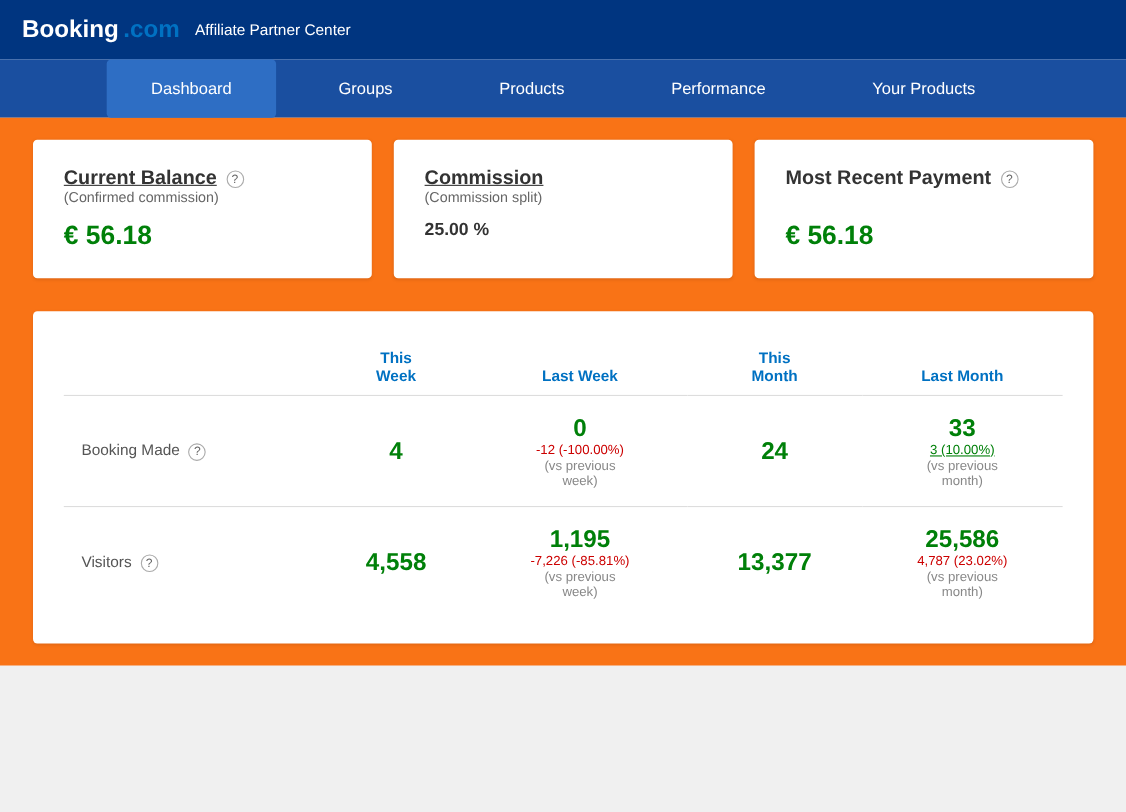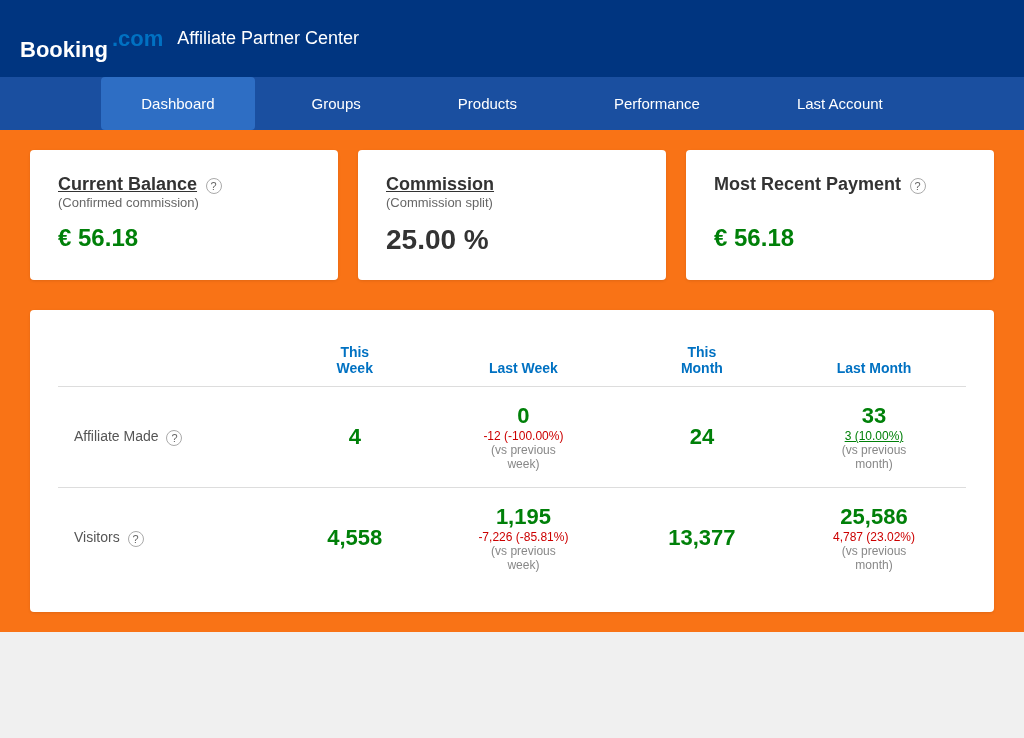--- a/index.html
+++ b/index.html
@@ -14,30 +14,29 @@
     }
     .logo {
       display: flex;
       align-items: center;
       gap: 4px;
     }
     .logo-booking {
       font-size: 22px;
       font-weight: bold;
       color: white;
-      margin-top: 23px;
     }
     .logo-com {
       color: #0071c2;
       font-size: 22px;
       font-weight: bold;
     }
     .logo-subtitle {
       color: white;
-      font-size: 18px;
+      font-size: 14px;
       margin-left: 10px;
     }
 
     
     .nav {
       background: #1a4fa0;
       display: flex;
       justify-content: center;
       gap: 17px;
       padding: 0;
@@ -91,21 +90,21 @@
       font-size: 13px;
       margin-bottom: 14px;
     }
     .card-value {
       color: #008009;
       font-size: 24px;
       font-weight: bold;
     }
     .card-value-black {
       color: #333;
-      font-size: 28px;
+      font-size: 16px;
       font-weight: bold;
     }
     .help-icon {
       display: inline-flex;
       align-items: center;
       justify-content: center;
       width: 16px;
       height: 16px;
       border: 1px solid #aaa;
       border-radius: 50%;
@@ -190,21 +189,21 @@
       <span class="logo-com">.com</span>
     <span class="logo-subtitle">Affiliate Partner Center</span>
   </div>
 </div>
 
 <nav class="nav">
   <a class="nav-item active">Dashboard</a>
   <a class="nav-item">Groups</a>
   <a class="nav-item">Products</a>
   <a class="nav-item">Performance</a>
-  <a class="nav-item">Last Account</a>
+  <a class="nav-item">Your Products</a>
 </nav>
 
 <div class="main">
 
   <div class="cards-row">
     <div class="card">
       <div>
         <span class="card-title">Current Balance</span>
         <span class="help-icon">?</span>
       </div>
@@ -239,21 +238,21 @@
           <th>This<br>Week</th>
           <th>Last Week</th>
           <th>This<br>Month</th>
           <th>Last Month</th>
         </tr>
       </thead>
       <tbody>
 
         <tr>
           <td>
-            <span class="row-label">Affiliate Made</span>
+            <span class="row-label">Booking Made</span>
             <span class="help-icon">?</span>
           </td>
           <td>
             <div class="cell-main">4</div>
           </td>
           <td>
             <div class="cell-main">0</div>
             <div class="cell-sub">
               <span class="delta-red">-12 (-100.00%)</span><br>
               <span class="vs-text">(vs previous<br>week)</span>

